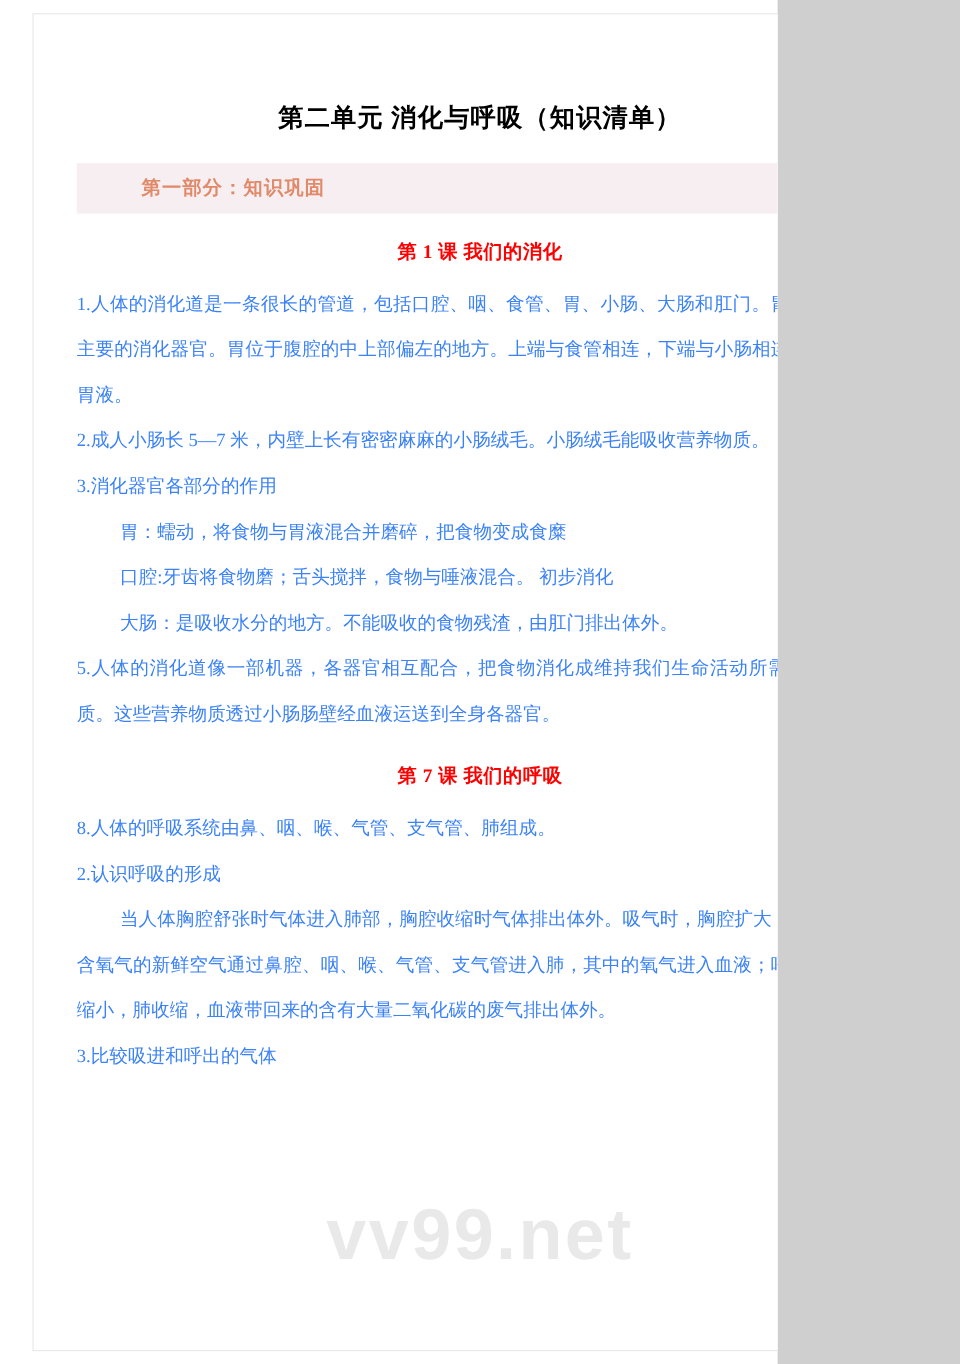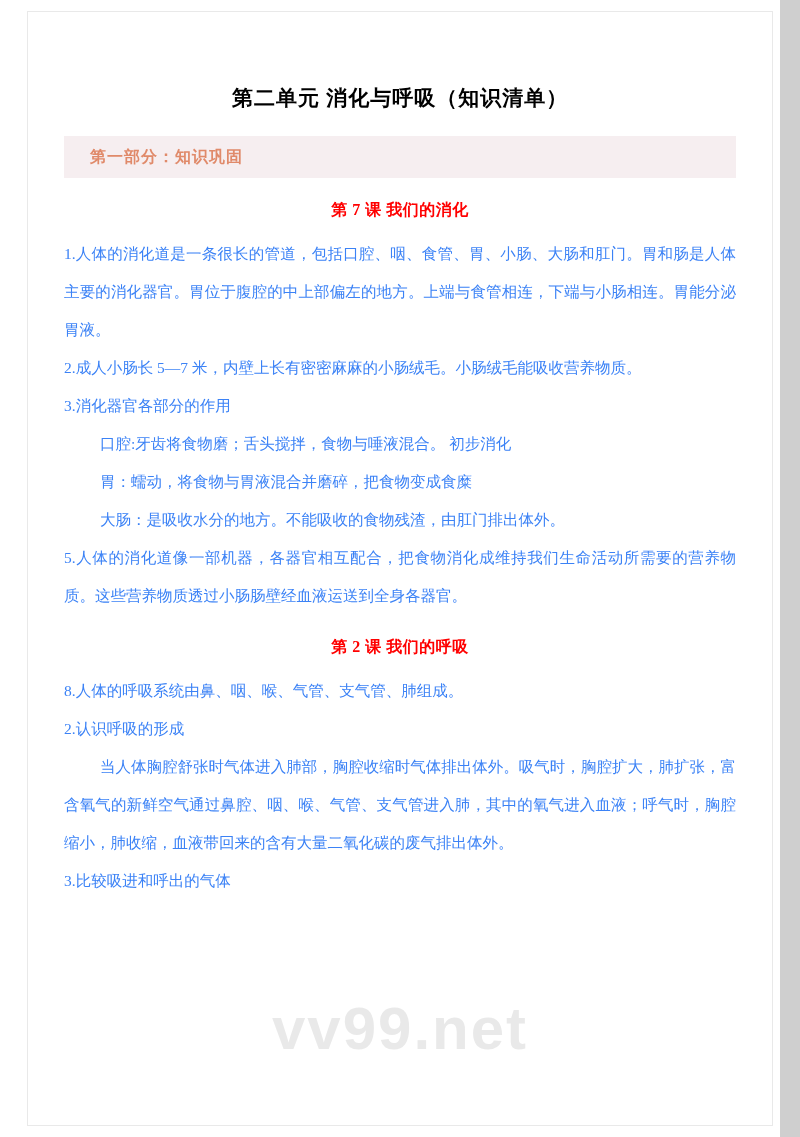--- a/index.html
+++ b/index.html
@@ -5,21 +5,21 @@
   html, body {
     margin: 0;
     padding: 0;
     background: #cfcfcf;
   }
   body {
     font-family: "Liberation Serif", serif;
   }
   .page {
     position: relative;
-    width: 780px;
+    width: 648px;
     height: 1137px;
     background: #ffffff;
     overflow: hidden;
   }
   .sheet {
     position: absolute;
     left: 28px;
     top: 12px;
     width: 744px;
     height: 1113px;
@@ -50,20 +50,21 @@
     display: flex;
     align-items: center;
     padding-left: 26px;
     box-sizing: border-box;
   }
   .section-banner span {
     color: #e08a6a;
     font-size: 16px;
     font-weight: bold;
     letter-spacing: 1px;
+    margin-left: 28px;
   }
   .lesson-title {
     text-align: center;
     color: #ff0000;
     font-weight: bold;
     font-size: 16px;
     margin-top: 22px;
     margin-bottom: 14px;
     letter-spacing: 0.5px;
   }
@@ -99,33 +100,33 @@
 <div class="page">
   <div class="sheet">
     <div class="content">
 
       <div class="doc-title">第二单元 消化与呼吸（知识清单）</div>
 
       <div class="section-banner">
         <span>第一部分：知识巩固</span>
       </div>
 
-      <div class="lesson-title">第 7 课 我们的消化</div>
+      <div class="lesson-title">第 1 课 我们的消化</div>
 
       <p class="para">1.人体的消化道是一条很长的管道，包括口腔、咽、食管、胃、小肠、大肠和肛门。胃和肠是人体主要的消化器官。胃位于腹腔的中上部偏左的地方。上端与食管相连，下端与小肠相连。胃能分泌胃液。</p>
       <p class="para">2.成人小肠长 5—7 米，内壁上长有密密麻麻的小肠绒毛。小肠绒毛能吸收营养物质。</p>
       <p class="para">3.消化器官各部分的作用</p>
 
+      <p class="para indent1">胃：蠕动，将食物与胃液混合并磨碎，把食物变成食糜</p>
       <p class="para indent1">口腔:牙齿将食物磨；舌头搅拌，食物与唾液混合。 初步消化</p>
-      <p class="para indent1">胃：蠕动，将食物与胃液混合并磨碎，把食物变成食糜</p>
       <p class="para indent1">大肠：是吸收水分的地方。不能吸收的食物残渣，由肛门排出体外。</p>
 
       <p class="para">5.人体的消化道像一部机器，各器官相互配合，把食物消化成维持我们生命活动所需要的营养物质。这些营养物质透过小肠肠壁经血液运送到全身各器官。</p>
 
-      <div class="lesson-title">第 2 课 我们的呼吸</div>
+      <div class="lesson-title">第 7 课 我们的呼吸</div>
 
       <p class="para">8.人体的呼吸系统由鼻、咽、喉、气管、支气管、肺组成。</p>
       <p class="para">2.认识呼吸的形成</p>
       <p class="para" style="text-indent:36px">当人体胸腔舒张时气体进入肺部，胸腔收缩时气体排出体外。吸气时，胸腔扩大，肺扩张，富含氧气的新鲜空气通过鼻腔、咽、喉、气管、支气管进入肺，其中的氧气进入血液；呼气时，胸腔缩小，肺收缩，血液带回来的含有大量二氧化碳的废气排出体外。</p>
       <p class="para">3.比较吸进和呼出的气体</p>
 
     </div>
     <div class="watermark">vv99.net</div>
   </div>
 </div>

